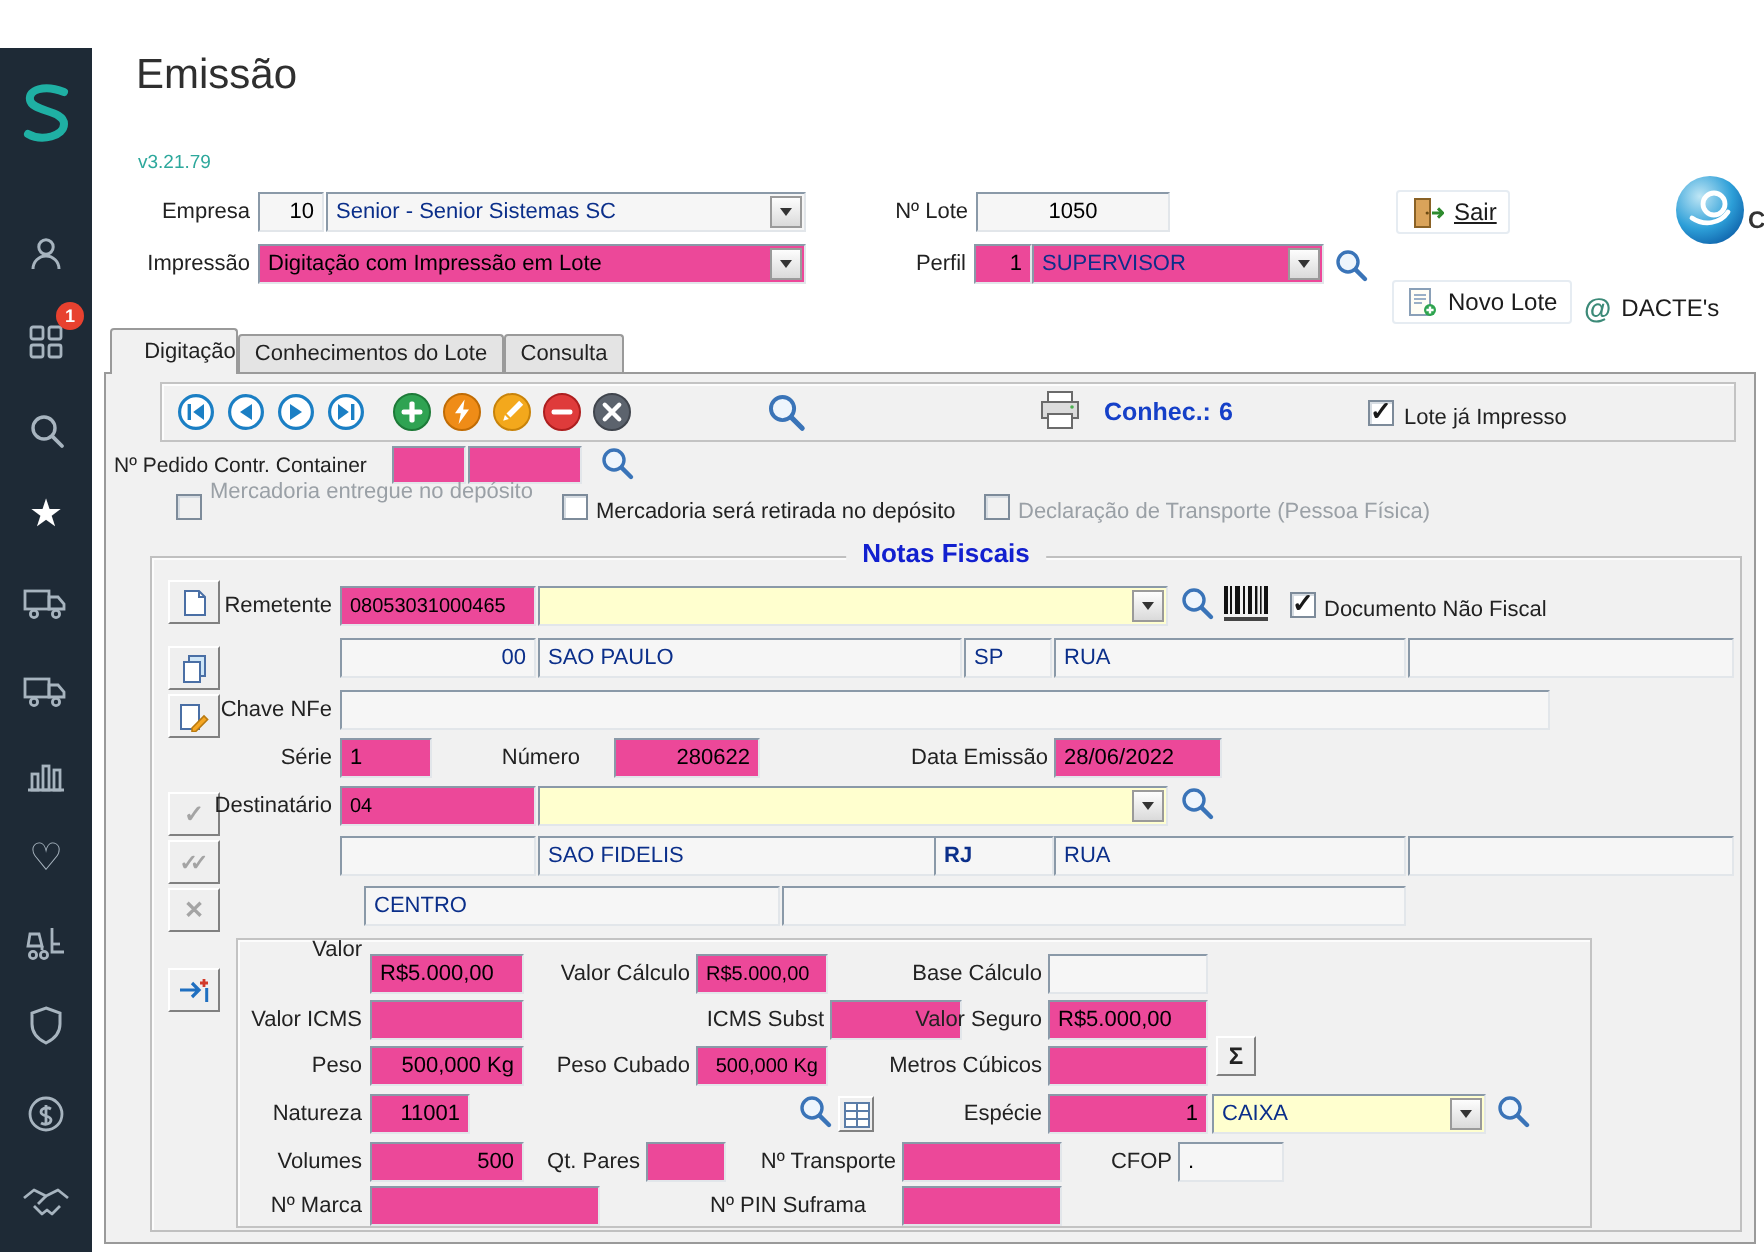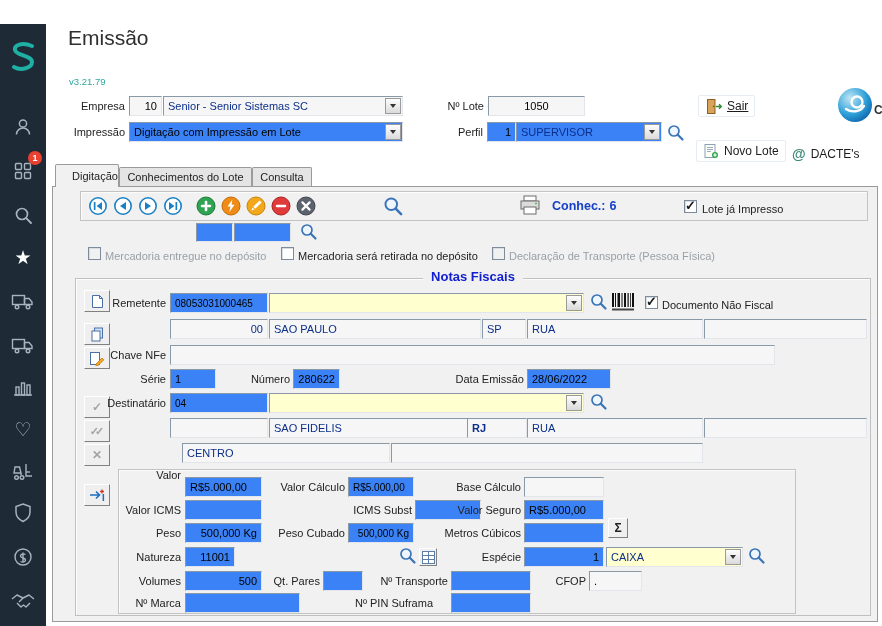--- a/index.html
+++ b/index.html
@@ -20,21 +20,21 @@
     background:#e8412f;color:#fff;font-size:9px;font-weight:bold;display:flex;
     align-items:center;justify-content:center;padding:0 2px;}
   .glyph-star::before{content:"★";font-size:19px;color:#fff;}
   .glyph-heart::before{content:"♡";font-size:19px;}
 
   
   .lbl{position:absolute;font-size:11px;color:#222;height:20px;display:flex;
     align-items:center;justify-content:flex-end;white-space:nowrap;}
   .lbl.left{justify-content:flex-start;}
   .lbl.dim{color:#9aa0a6;}
-  .field{position:absolute;height:20px;background:#3b82f6;border:1px solid;
+  .field{position:absolute;height:20px;background:#ec4899;border:1px solid;
     border-color:#8a99a8 #e2e6ea #e2e6ea #8a99a8;font-size:11px;color:#000;
     display:flex;align-items:center;padding:0 4px;white-space:nowrap;overflow:hidden;}
   .field.ro{background:#f6f6f6;}
   .field.yellow{background:#ffffcf;}
   .field.navy{color:#0b2f8a;}
   .field.rt{justify-content:flex-end;}
   .field.ct{justify-content:center;}
   .field.f10{font-size:10px;}
   .combo{padding-right:20px;}
   .arrow-btn{position:absolute;right:1px;top:1px;bottom:1px;width:16px;
@@ -354,31 +354,32 @@
         <circle cx="18" cy="9.5" r="0.9" fill="#4caf50"></circle>
       </svg>
   </div>
   <div class="conhec">
     <span>Conhec.:</span>
     <span>6</span>
   </div>
   <span class="cb on" style="left:684px;top:200px;"></span>
   <div class="lbl left" style="left:702px;top:199px;width:110px;">Lote já Impresso</div>
 
+  <div class="lbl left" style="left:57px;top:223px;width:137px;font-size:10.5px;">Nº Pedido Contr. Container</div>
   <div class="field" style="left:196px;top:223px;width:37px;height:19px;"></div>
   <div class="field" style="left:234px;top:223px;width:57px;height:19px;"></div>
   <div class="iconbtn" style="left:299px;top:222px;">
     <svg width="19" height="19" viewBox="0 0 19 19">
         <circle cx="8" cy="8" r="5" fill="#eef5fc" stroke="#3a74b8" stroke-width="1.7"></circle>
         <line x1="11.8" y1="11.8" x2="16.5" y2="16.5" stroke="#3a74b8" stroke-width="2.2" stroke-linecap="round"></line>
       </svg>
   </div>
 
   <span class="cb dis" style="left:88px;top:247px;"></span>
-  <div class="lbl left dim" style="left:105px;top:246px;width:175px;">Mercadoria entregue no depósito</div>
+  <div class="lbl left dim" style="left:105px;top:236px;width:175px;">Mercadoria entregue no depósito</div>
   <span class="cb" style="left:281px;top:247px;"></span>
   <div class="lbl left" style="left:298px;top:246px;width:190px;">Mercadoria será retirada no depósito</div>
   <span class="cb dis" style="left:492px;top:247px;"></span>
   <div class="lbl left dim" style="left:509px;top:246px;width:220px;">Declaração de Transporte (Pessoa Física)</div>
 
   <div class="groupbox">
     <span class="gtitle">Notas Fiscais</span>
   </div>
 
   <div class="rbtn" style="left:84px;top:290px;width:26px;height:22px;">
@@ -453,21 +454,21 @@
   <div class="field ro navy" style="left:482px;top:319px;width:44px;">SP</div>
   <div class="field ro navy" style="left:527px;top:319px;width:176px;">RUA</div>
   <div class="field ro navy" style="left:704px;top:319px;width:163px;"></div>
 
   <div class="lbl" style="left:80px;top:345px;width:86px;">Chave NFe</div>
   <div class="field ro" style="left:170px;top:345px;width:605px;"></div>
 
   <div class="lbl" style="left:80px;top:369px;width:86px;">Série</div>
   <div class="field" style="left:170px;top:369px;width:46px;">1</div>
   <div class="lbl" style="left:220px;top:369px;width:70px;">Número</div>
-  <div class="field rt" style="left:293px;top:369px;width:47px;padding-left:32px;">280622</div>
+  <div class="field rt" style="left:307px;top:369px;width:73px;padding-left:32px;">280622</div>
   <div class="lbl" style="left:447px;top:369px;width:77px;">Data Emissão</div>
   <div class="field" style="left:527px;top:369px;width:84px;">28/06/2022</div>
 
   <div class="lbl" style="left:80px;top:393px;width:86px;">Destinatário</div>
   <div class="field f10" style="left:170px;top:393px;width:98px;">04</div>
   <div class="field yellow navy combo" style="left:269px;top:393px;width:315px;">
     <span></span>
     <span class="arrow-btn">
         <span class="tri"></span>
       </span>

